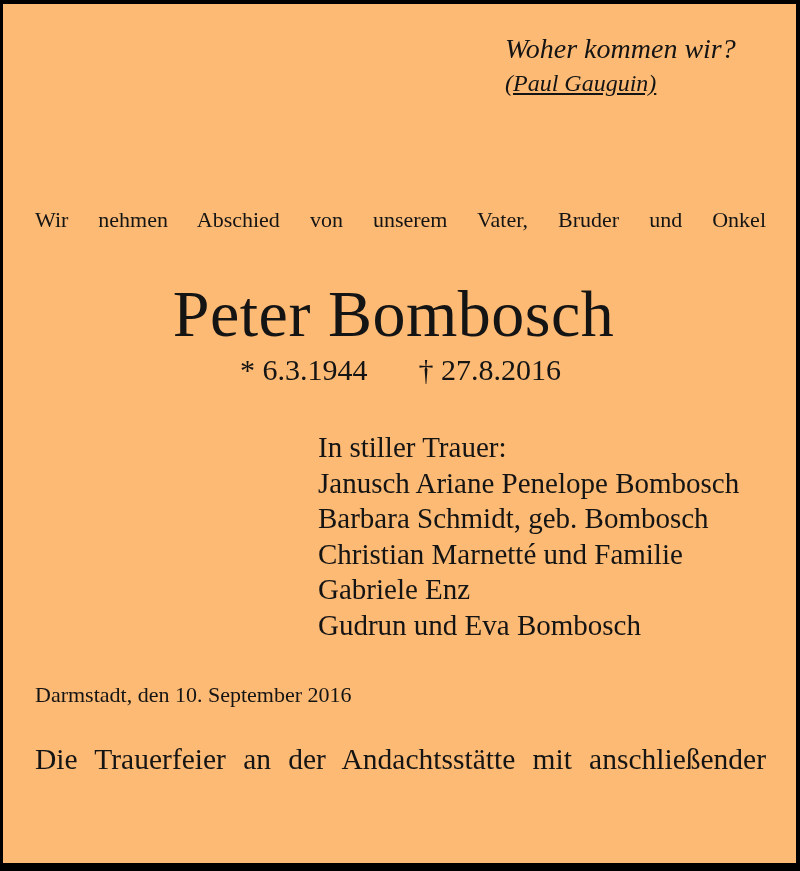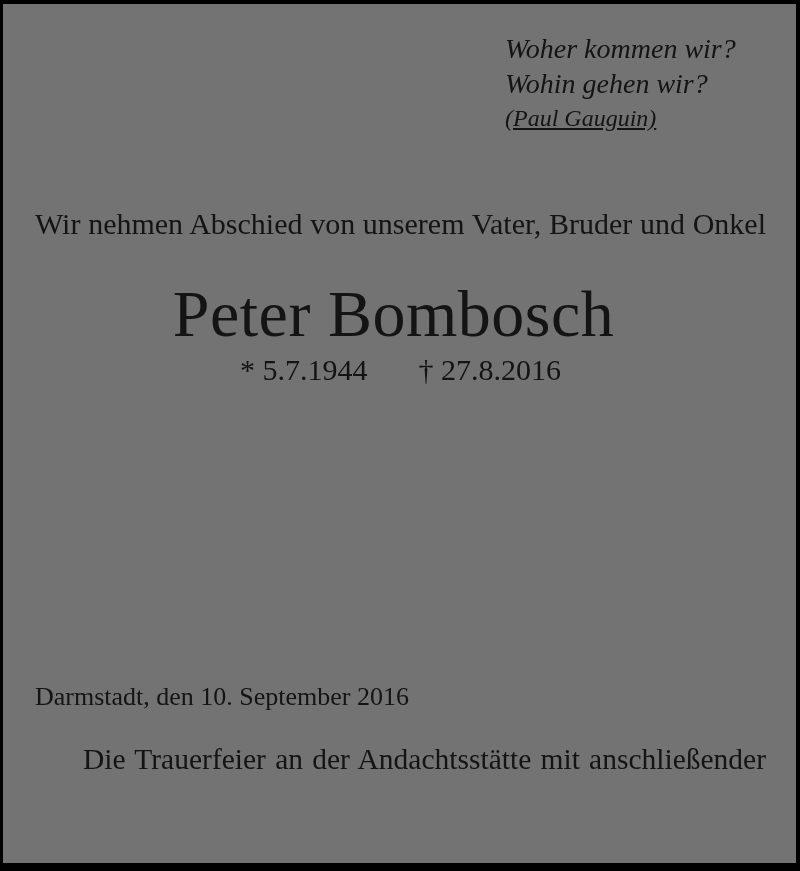--- a/index.html
+++ b/index.html
@@ -4,21 +4,21 @@
 <style>
   html, body {
     margin: 0;
     padding: 0;
     background: #ffffff;
   }
   .page {
     position: relative;
     width: 800px;
     height: 871px;
-    background: #737373;
+    background: #fdba74;
     box-sizing: border-box;
     border-style: solid;
     border-color: #000000;
     border-width: 4px 4px 8px 3px;
     font-family: "Liberation Serif", "DejaVu Serif", serif;
     color: #141414;
     overflow: hidden;
   }
   .quote {
     position: absolute;
@@ -31,21 +31,21 @@
   }
   .quote .attribution {
     font-size: 24px;
     text-decoration: underline;
   }
   .intro {
     position: absolute;
     left: 32px;
     top: 203px;
     width: 731px;
-    font-size: 30px;
+    font-size: 22px;
     text-align: justify;
     text-align-last: justify;
     white-space: normal;
   }
   .name {
     position: absolute;
     left: 25px;
     top: 272px;
     width: 731px;
     margin: 0;
@@ -72,56 +72,62 @@
     left: 315px;
     top: 426px;
     font-size: 29px;
     line-height: 35.5px;
     white-space: nowrap;
   }
   .dateline {
     position: absolute;
     left: 32px;
     top: 678px;
-    font-size: 26px;
+    font-size: 22px;
     white-space: nowrap;
   }
   .funeral {
     position: absolute;
     left: 32px;
     top: 738px;
     width: 731px;
     font-size: 29.5px;
     line-height: 35px;
   }
   .funeral .just {
     text-align: justify;
     text-align-last: justify;
-    margin-left: 48px;
   }
 </style>
 </head>
 <body>
 
 <div class="page">
 
   <div class="quote">
     <div>Woher kommen wir?</div>
-    <div>Wohin gehen wir?</div>
     <div class="attribution">(Paul Gauguin)</div>
   </div>
 
   <div class="intro">Wir nehmen Abschied von unserem Vater, Bruder und Onkel</div>
 
   <h1 class="name">Peter Bombosch</h1>
 
   <div class="dates">
-    <span class="birth">* 5.7.1944</span><span class="death">† 27.8.2016</span>
+    <span class="birth">* 6.3.1944</span><span class="death">† 27.8.2016</span>
   </div>
 
+  <div class="mourners">
+    <div>In stiller Trauer:</div>
+    <div>Janusch Ariane Penelope Bombosch</div>
+    <div>Barbara Schmidt, geb. Bombosch</div>
+    <div>Christian Marnetté und Familie</div>
+    <div>Gabriele Enz</div>
+    <div>Gudrun und Eva Bombosch</div>
+  </div>
 
   <div class="dateline">Darmstadt, den 10. September 2016</div>
 
   <div class="funeral">
     <div class="just">Die Trauerfeier an der Andachtsstätte mit anschließender</div>
   </div>
 
 </div>
 
 </body></html>

